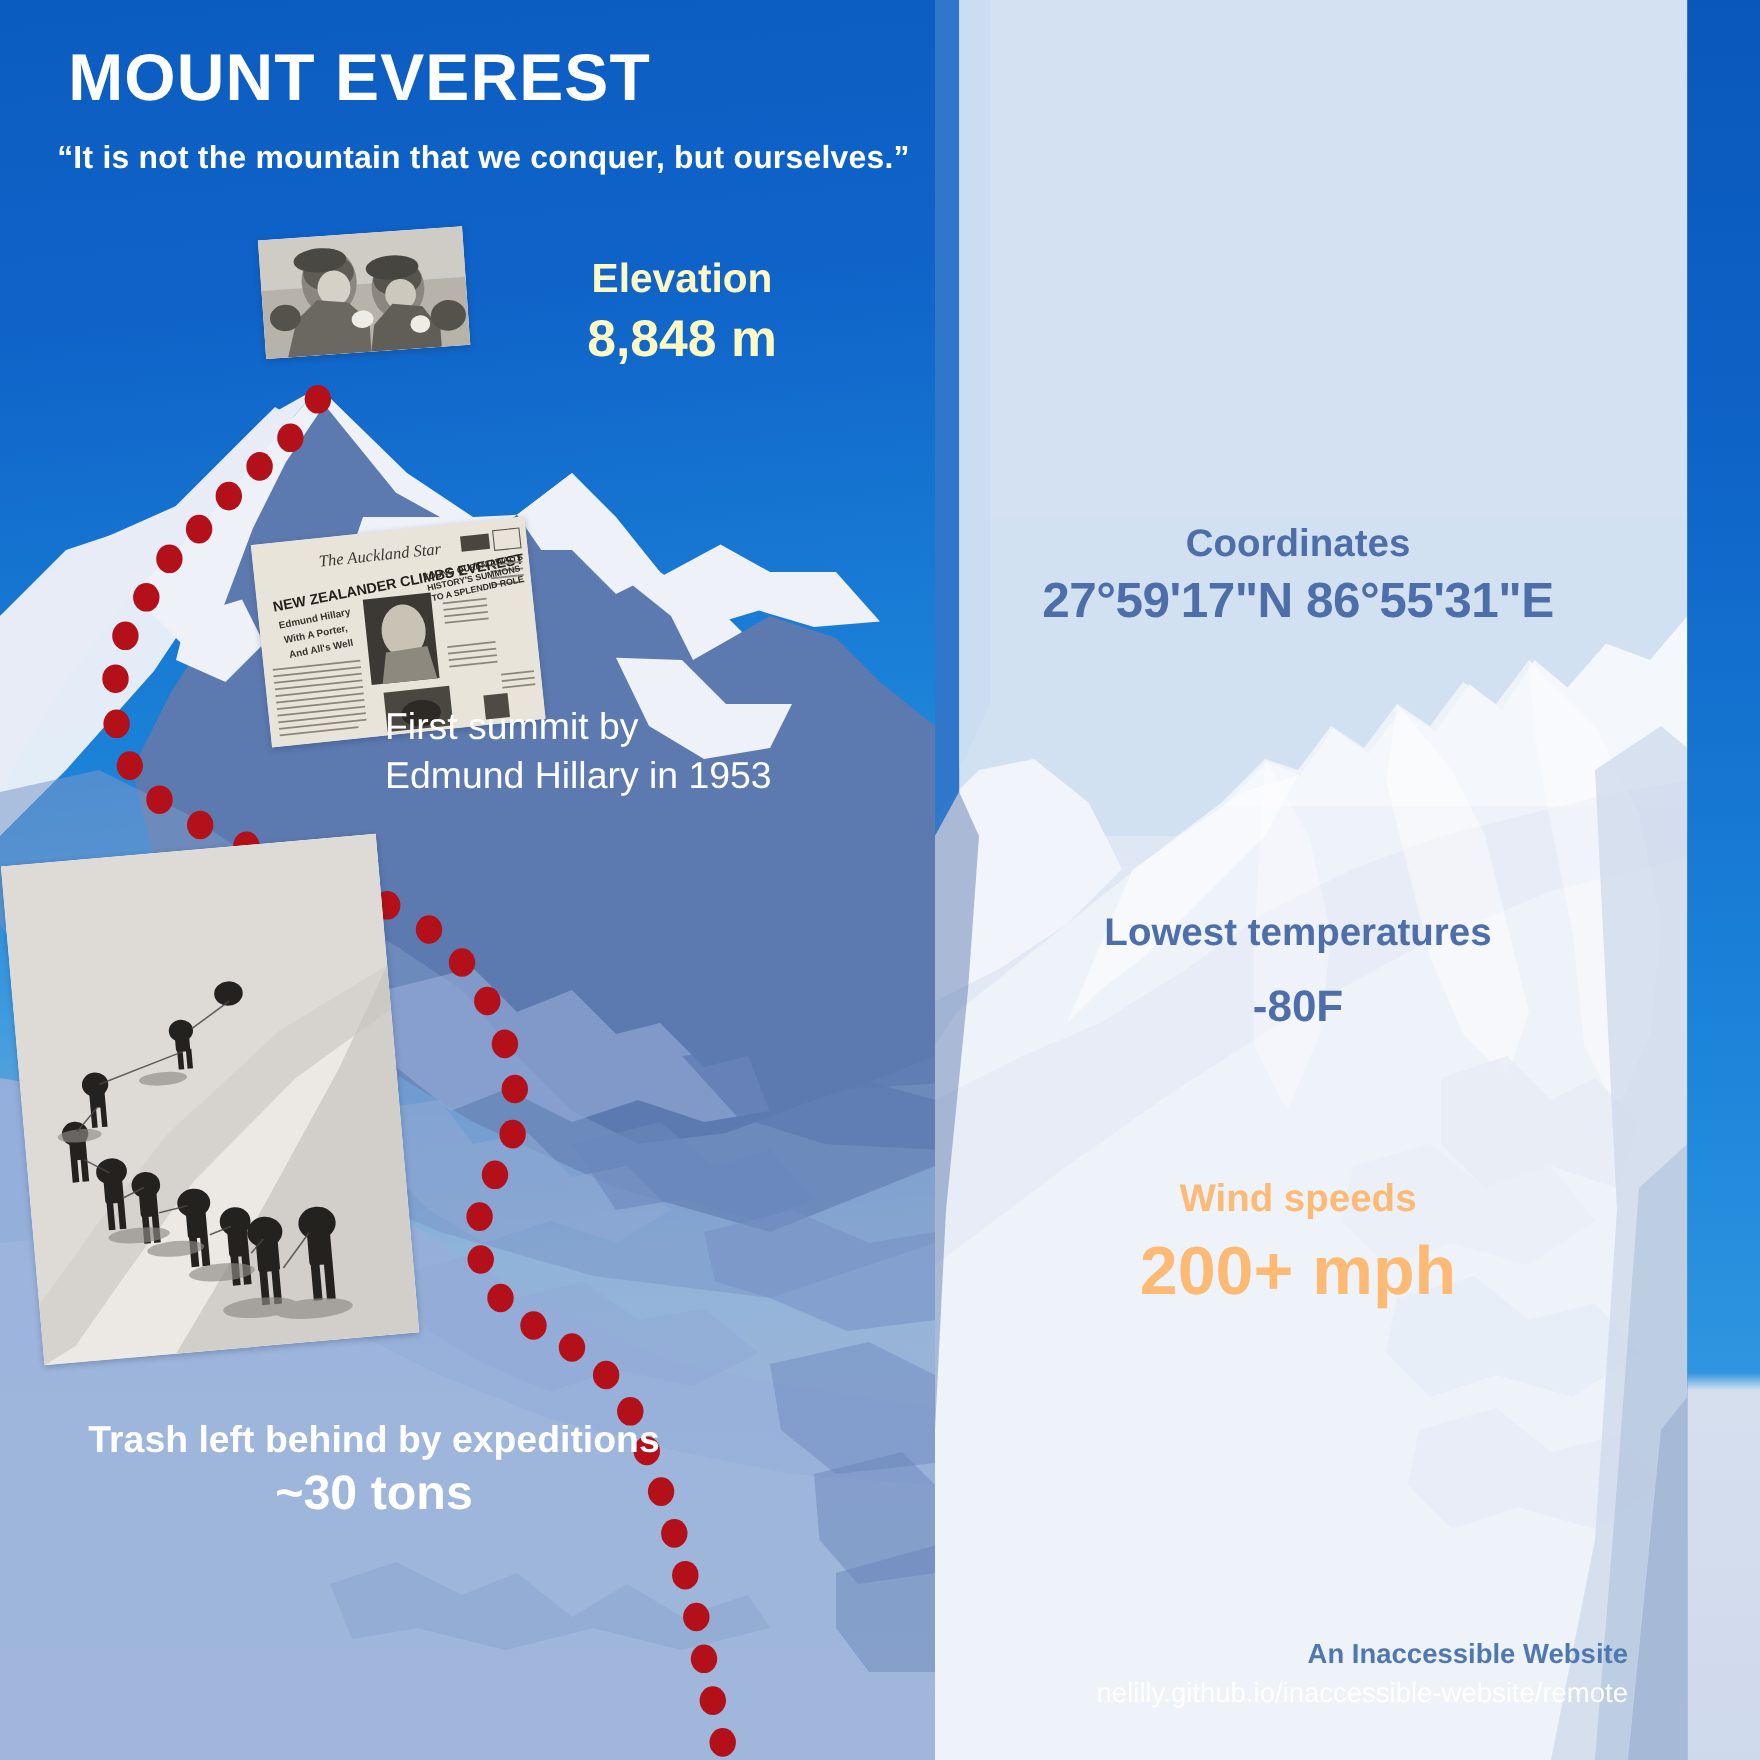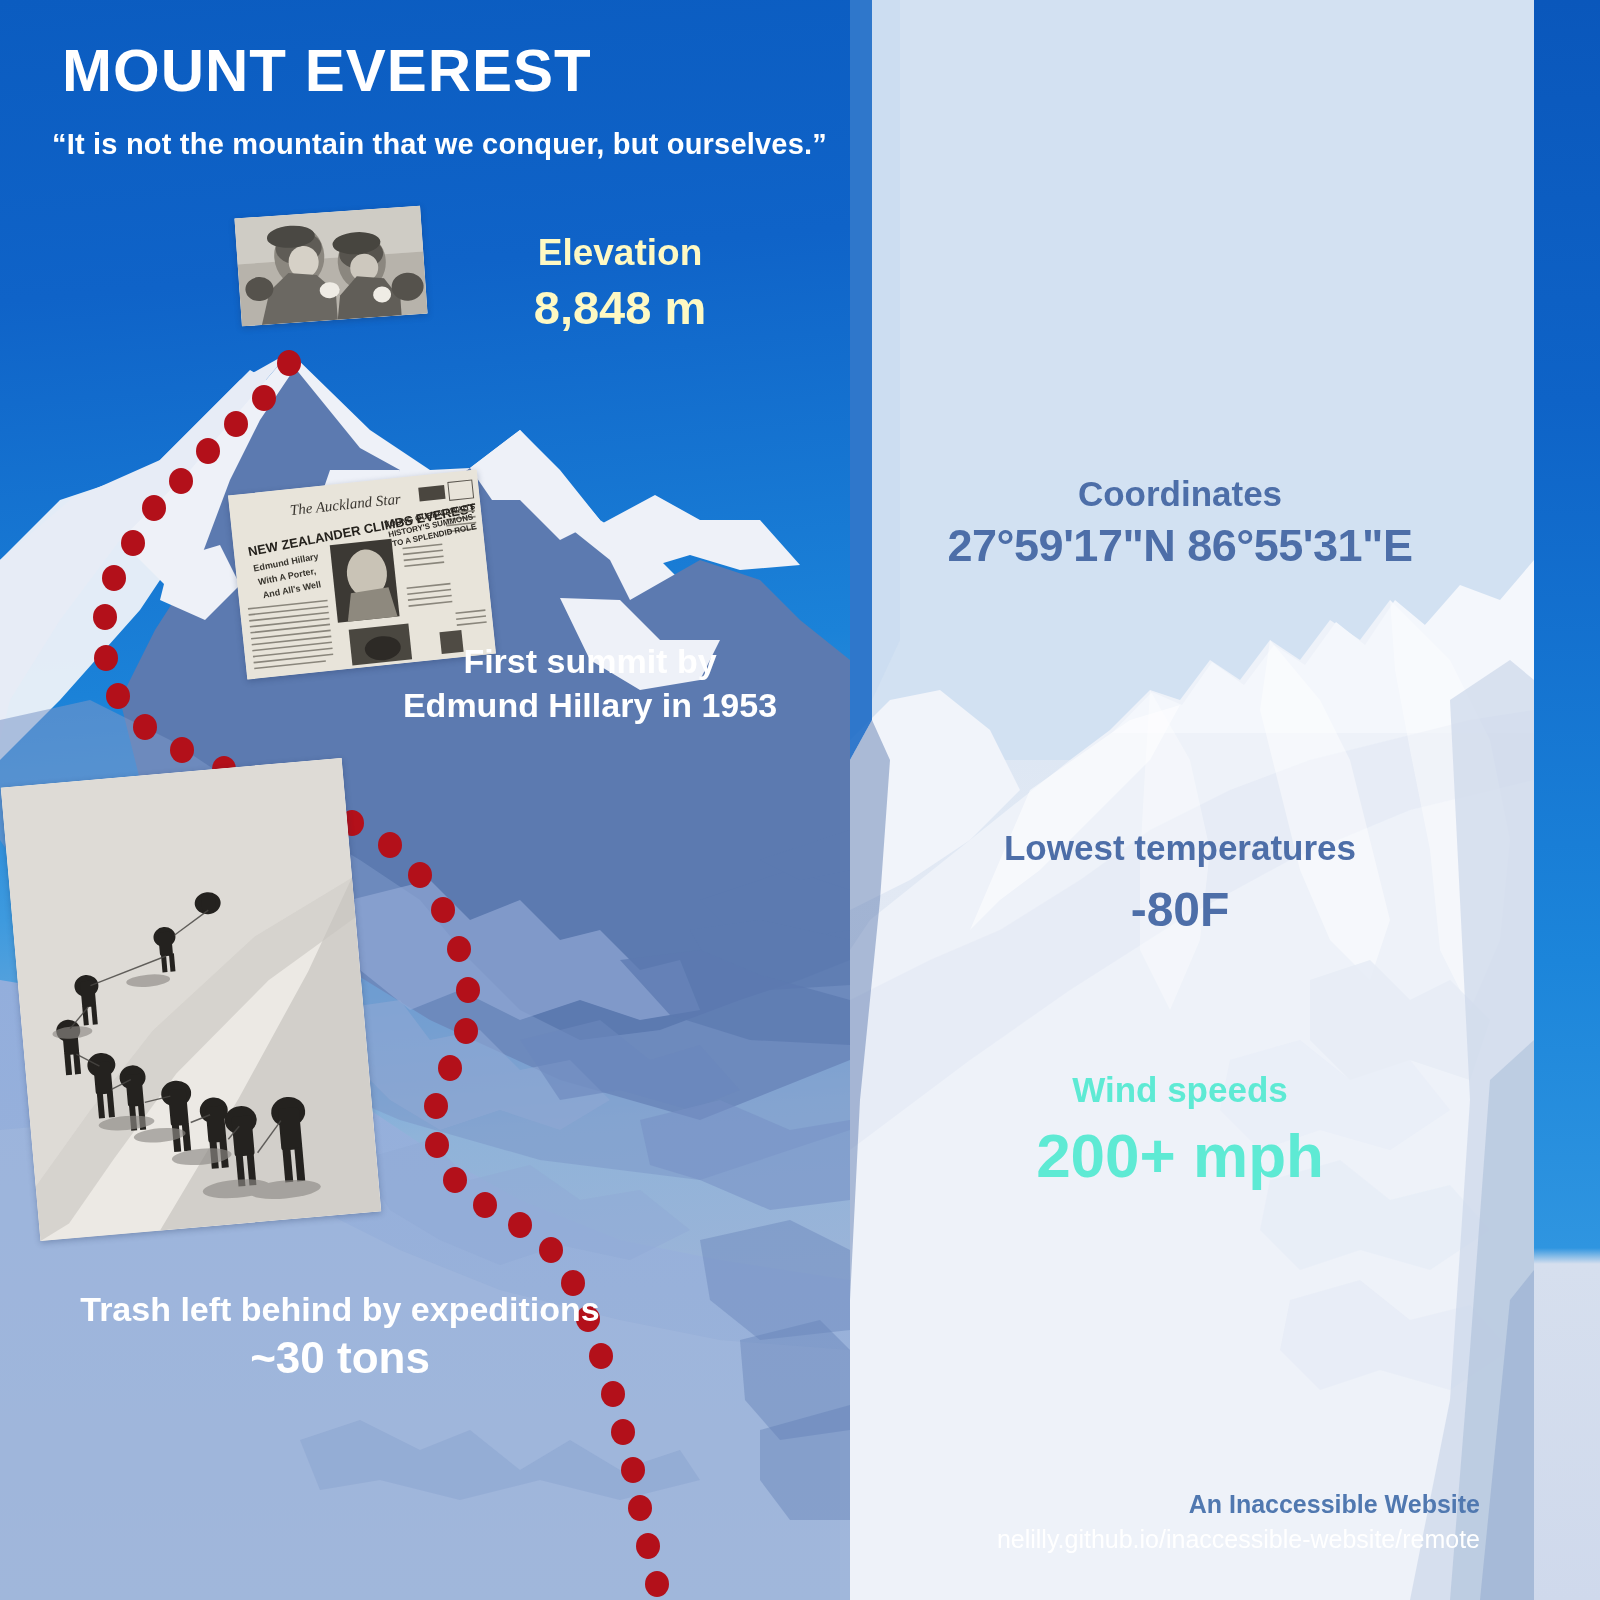--- a/index.html
+++ b/index.html
@@ -43,37 +43,37 @@
   .stat { position:absolute; text-align:center; }
   .stat .lbl { font-weight:bold; line-height:1.15; }
   .stat .val { font-weight:bold; line-height:1.15; }
 
   #stat-elevation { left:430px; top:232px; width:380px; color:#fef9c3; }
   #stat-elevation .lbl { font-size:37px; }
   #stat-elevation .val { font-size:47px; margin-top:6px; }
 
   #stat-summit {
     position:absolute; left:350px; top:640px; width:480px;
-    text-align:center; color:#ffffff; font-size:34px; font-weight:bold;
+    text-align:left; color:#ffffff; font-size:34px; font-weight:normal;
     line-height:1.28;
   }
 
   #stat-trash { left:10px; top:1290px; width:660px; color:#ffffff; }
   #stat-trash .lbl { font-size:34px; }
   #stat-trash .val { font-size:44px; margin-top:4px; }
 
   #stat-coords { left:880px; top:474px; width:600px; color:#4d6ea8; }
   #stat-coords .lbl { font-size:35px; }
   #stat-coords .val { font-size:45px; margin-top:6px; letter-spacing:-.5px; }
 
   #stat-temp { left:930px; top:828px; width:500px; color:#4d6ea8; }
   #stat-temp .lbl { font-size:35px; }
-  #stat-temp .val { font-size:48px; margin-top:14px; }
-
-  #stat-wind { left:930px; top:1070px; width:500px; color:#5eead4; }
+  #stat-temp .val { font-size:40px; margin-top:24px; }
+
+  #stat-wind { left:930px; top:1070px; width:500px; color:#fdba74; }
   #stat-wind .lbl { font-size:35px; }
   #stat-wind .val { font-size:62px; margin-top:10px; }
 
   #footer {
     position:absolute; right:120px; top:1490px; text-align:right;
   }
   #footer .f1 { font-size:25px; font-weight:bold; color:#5078b0; }
   #footer .f2 { font-size:25px; color:#ffffff; margin-top:6px; }
 
   

